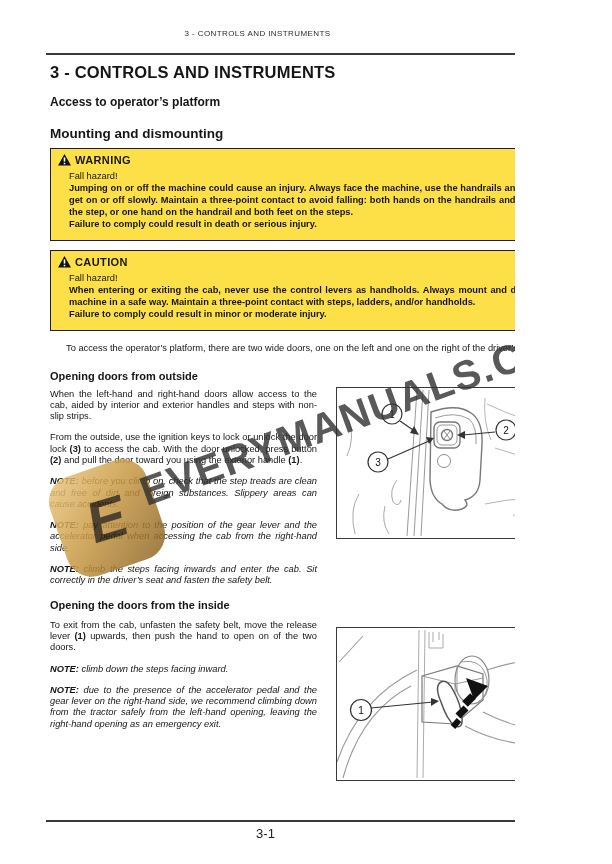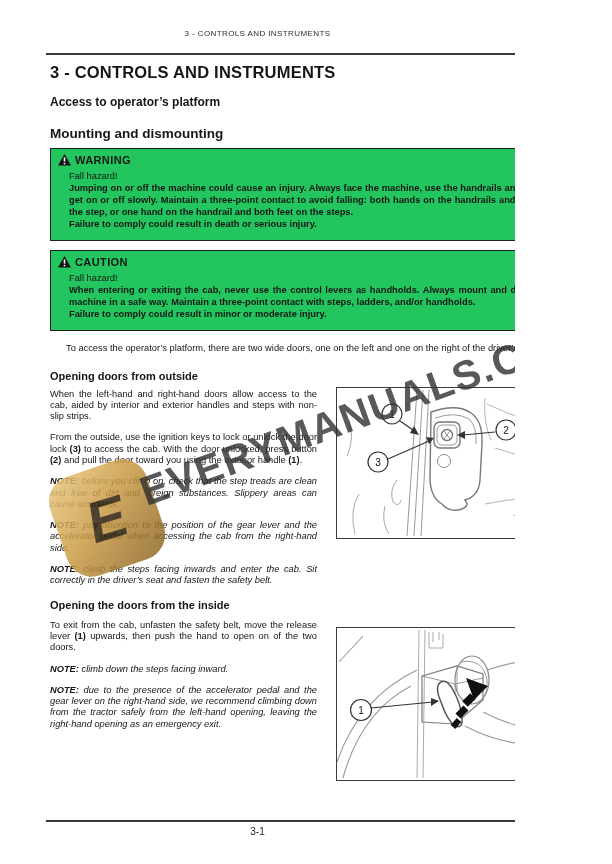--- a/index.html
+++ b/index.html
@@ -3,28 +3,28 @@
 <meta charset="utf-8">
 <style>
   html,body{margin:0;padding:0;background:#ffffff;}
   .page{position:relative;width:515px;height:864px;background:#ffffff;overflow:hidden;
         font-family:"Liberation Sans",sans-serif;color:#161616;}
 
   .running-header{position:absolute;top:29px;left:0;width:100%;text-align:center;
         font-size:8px;letter-spacing:.4px;color:#2b2b2b;}
   .rule-top{position:absolute;top:53px;left:46px;width:529px;border-top:2px solid #3a3a3a;}
   .rule-bottom{position:absolute;top:820px;left:46px;width:529px;border-top:2px solid #3a3a3a;}
-  .page-number{position:absolute;top:826px;left:0;width:100%;text-align:center;font-size:10px;color:#222;}
+  .page-number{position:absolute;top:826px;left:8px;width:100%;text-align:center;font-size:13px;color:#222;}
 
   .content{position:absolute;top:63px;left:50px;width:530px;}
   .chapter-title{font-size:16.5px;font-weight:bold;margin:0 0 13px 0;letter-spacing:.2px;}
   .access-subtitle{font-size:12px;font-weight:bold;margin:0 0 17px 0;}
   .section-title{font-size:13.5px;font-weight:bold;margin:0 0 7px 0;}
 
-  .safety-box{border:1.6px solid #1f1f1f;padding:5px 9px 3px 7px;margin-bottom:9px;background:#22c55e;}
+  .safety-box{border:1.6px solid #1f1f1f;padding:5px 9px 3px 7px;margin-bottom:9px;background:#fde047;}
   .safety-head{display:flex;align-items:center;gap:4px;font-size:11px;font-weight:bold;
         letter-spacing:.4px;margin-bottom:4px;}
   .safety-head svg{display:block;}
   .safety-hazard{margin-left:11px;font-size:9.3px;font-weight:normal;line-height:12px;}
   .safety-body{margin-left:11px;font-size:9.3px;font-weight:bold;line-height:12px;text-align:justify;}
   .safety-consequence{margin-left:11px;font-size:9.3px;font-weight:bold;line-height:12px;}
   .safety-code{text-align:right;font-size:5px;color:#555;margin-top:1px;line-height:6px;}
 
   .intro{font-size:9.3px;line-height:11.5px;margin:12px 0 0 16px;}
 

